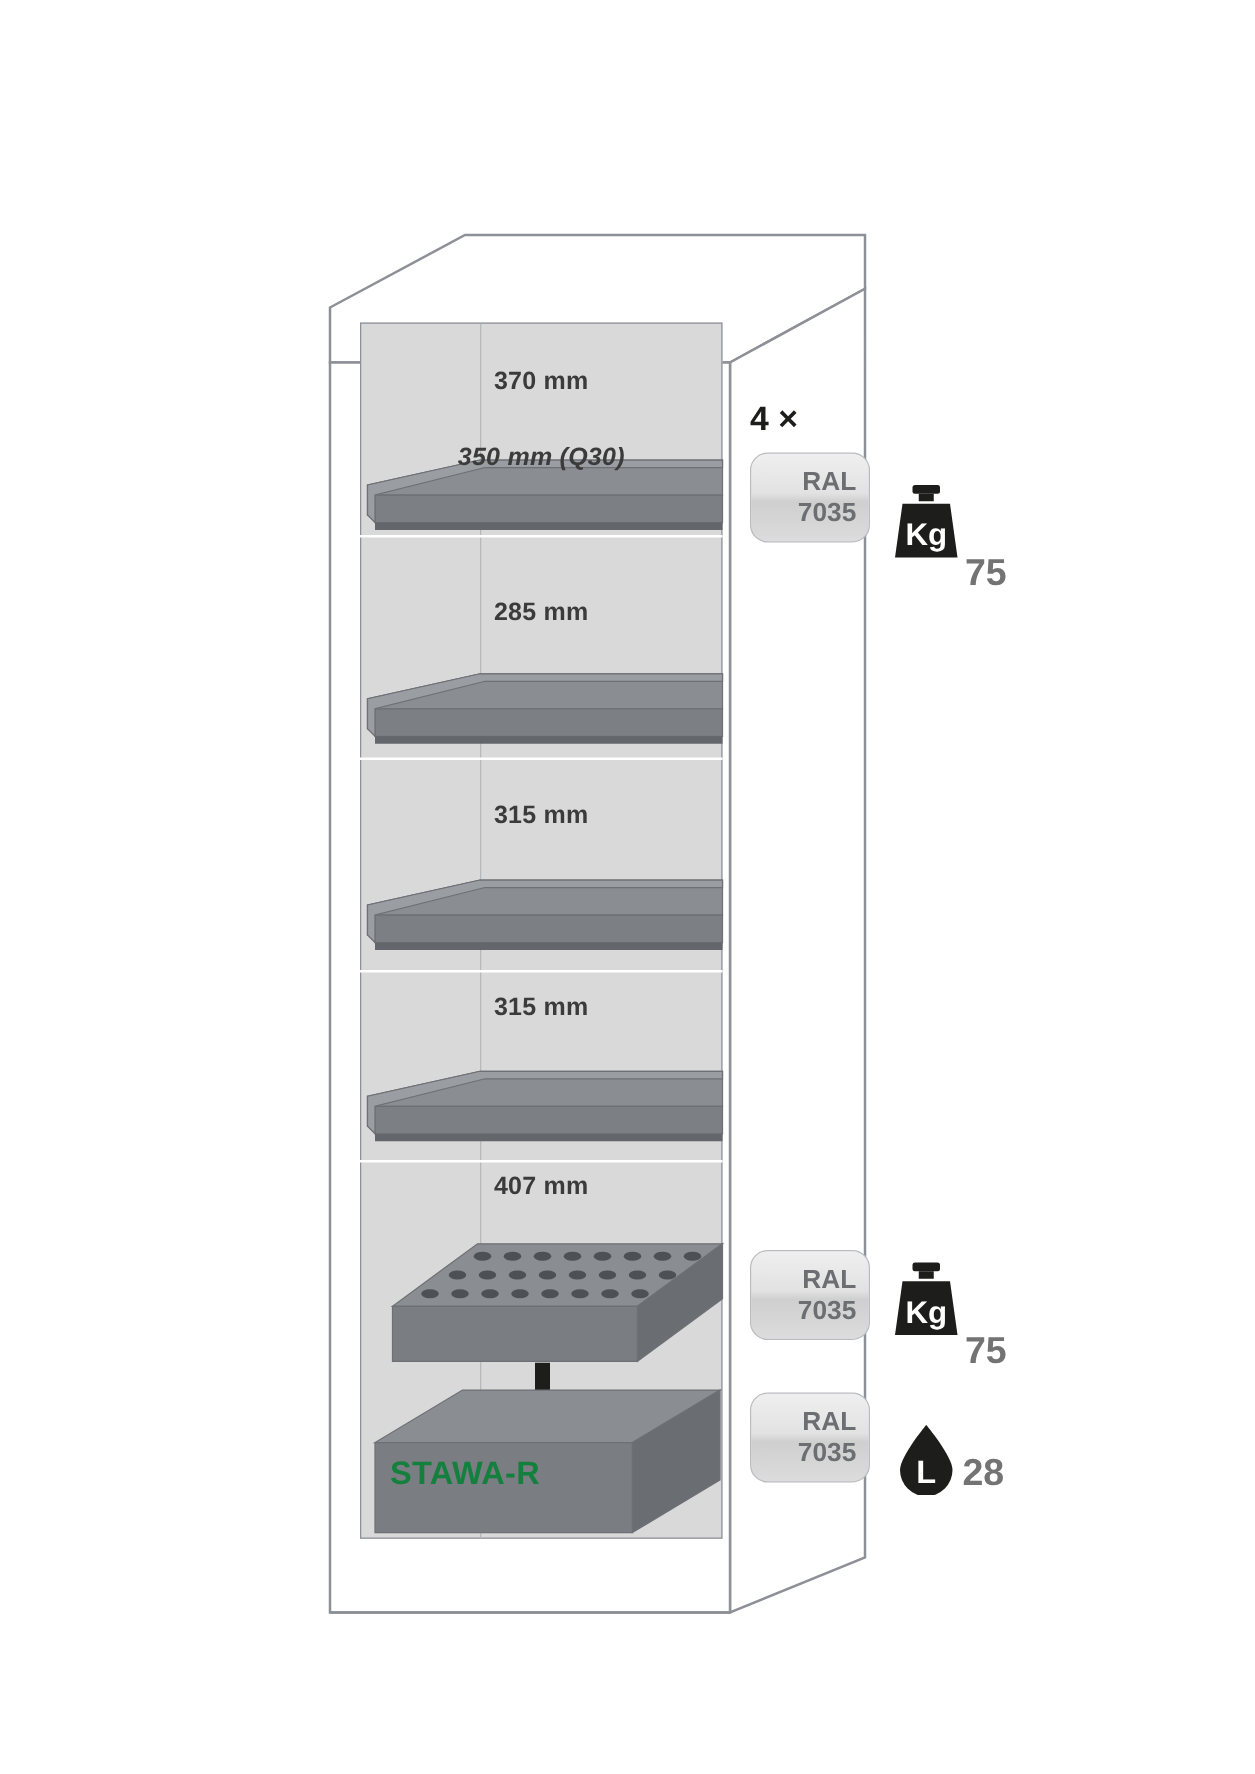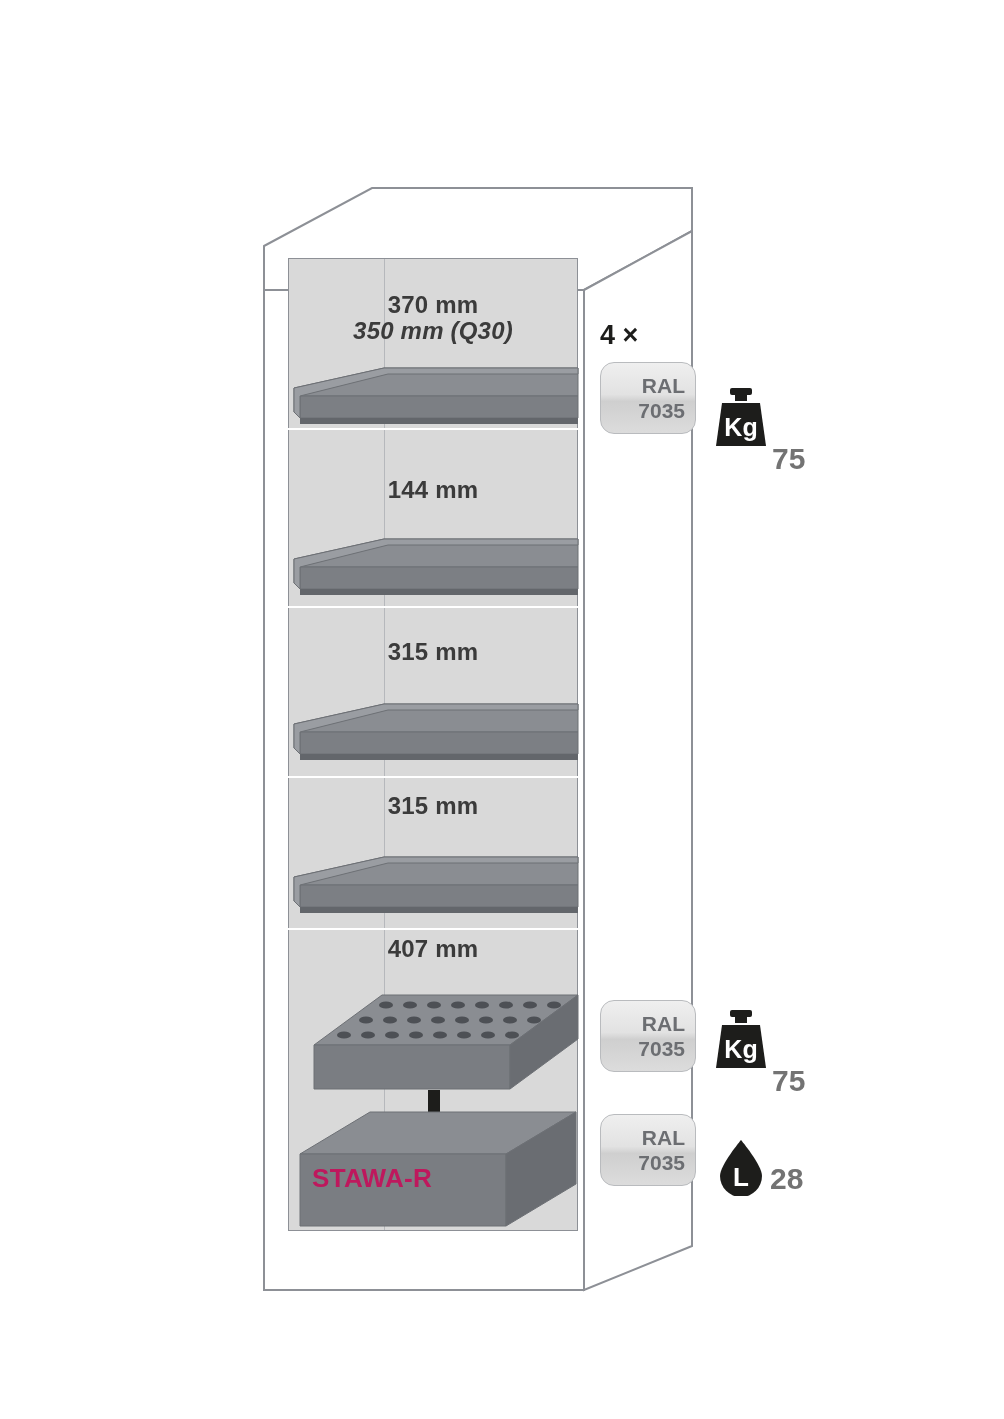--- a/index.html
+++ b/index.html
@@ -54,28 +54,29 @@
     height: 2px;
     background: #ffffff;
   }
 
   
   .dim {
     position: absolute;
     text-align: center;
     color: #3b3b3b;
     font-weight: bold;
-    font-size: 24px;
+    font-size: 20px;
     line-height: 26px;
     letter-spacing: .2px;
     white-space: nowrap;
   }
   .dim .sub {
     display: block;
     font-style: italic;
+    margin-top: 35px;
   }
 
   
   .shelf { position: absolute; }
 
   
   .badge {
     position: absolute;
     width: 96px; height: 72px;
     border-radius: 14px;
@@ -108,21 +109,21 @@
     font-weight: bold;
     font-size: 30px;
     color: #737373;
     white-space: nowrap;
   }
 
   .icon-box { position: absolute; }
 
   .stawa {
     position: absolute;
-    color: #be185d;
+    color: #15803d;
     font-weight: bold;
     font-size: 26px;
     letter-spacing: .3px;
     white-space: nowrap;
   }
 </style>
 </head>
 <body>
 
 <div id="stage">
@@ -222,21 +223,21 @@
     <polygon points="212,44 282,2 282,74 212,116" fill="#6a6d72" stroke="#6d7075" stroke-width="1"></polygon>
   </svg>
   <div class="stawa" style="left: 312px; top: 1163px;">STAWA-R</div>
 
   <div class="dim" style="left:300px; top:292px; width:266px;">
     <span>370 mm</span>
     <span class="sub">350 mm (Q30)</span>
   </div>
 
   <div class="dim" style="left:300px; top:477px; width:266px;">
-    <span>144 mm</span>
+    <span>285 mm</span>
   </div>
 
   <div class="dim" style="left:300px; top:639px; width:266px;">
     <span>315 mm</span>
   </div>
 
   <div class="dim" style="left:300px; top:793px; width:266px;">
     <span>315 mm</span>
   </div>
 

